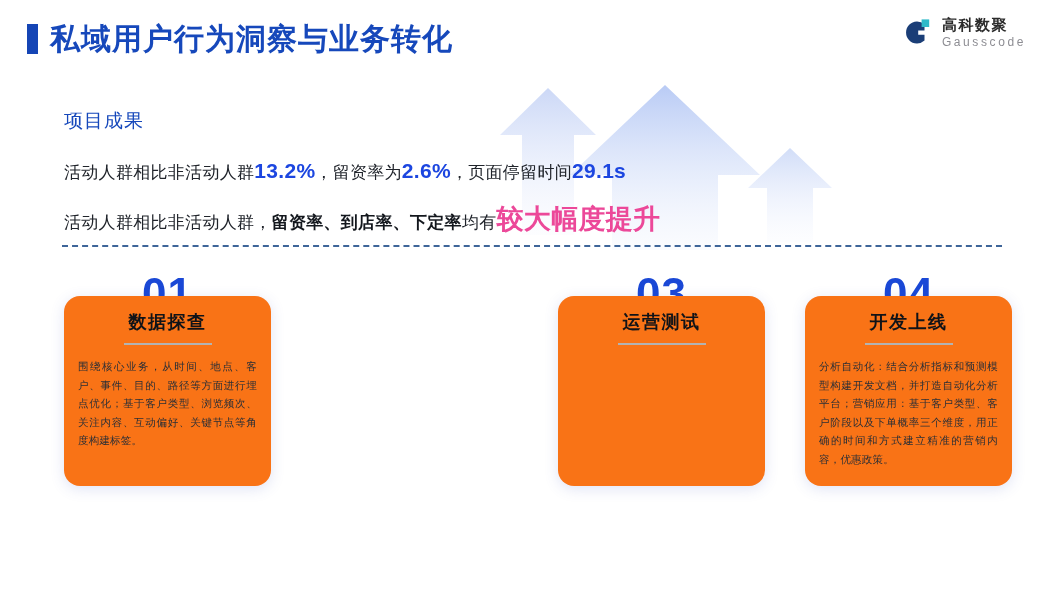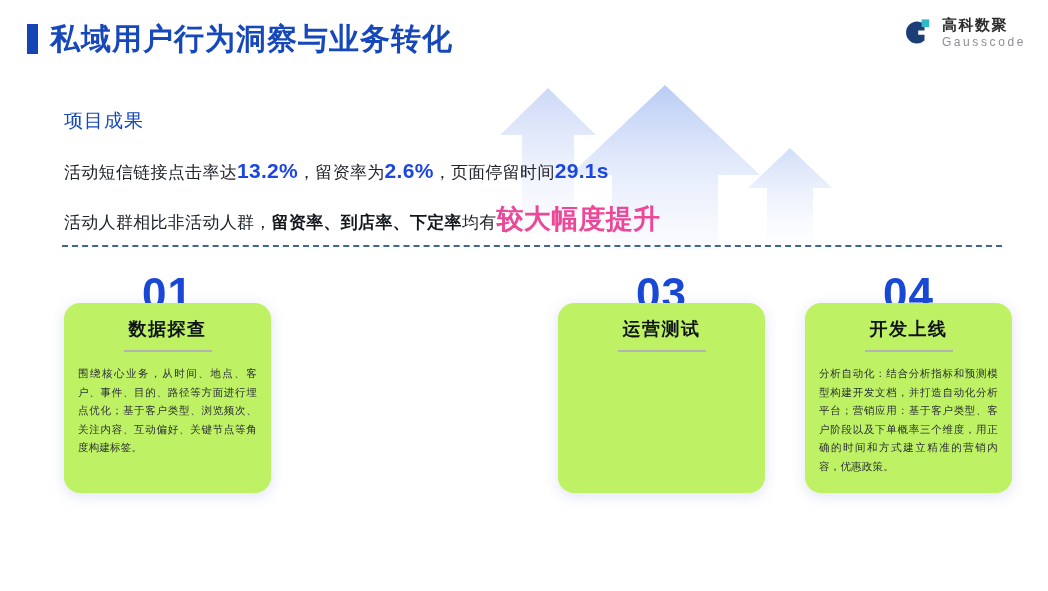--- a/index.html
+++ b/index.html
@@ -142,25 +142,25 @@
     text-align: center;
     font-size: 44px;
     font-weight: bold;
     color: #1a48d6;
     line-height: 38px;
     letter-spacing: 1px;
     height: 38px;
   }
   .card {
     position: absolute;
-    top: 28px;
+    top: 21px;
     left: 0;
     width: 207px;
     height: 190px;
-    background: #bef264;
+    background: #f97316;
     border-radius: 16px;
     box-shadow: 0 3px 14px rgba(70,90,190,0.17);
     box-sizing: border-box;
     padding: 14px 14px 6px 14px;
   }
   .card-title {
     text-align: center;
     font-size: 18px;
     font-weight: bold;
     color: #101318;
@@ -224,21 +224,21 @@
         <span class="logo-cn">高科数聚</span>
         <span class="logo-en">Gausscode</span>
       </div>
     </div>
   </div>
 
   <div class="results">
     <div class="results-heading">项目成果</div>
 
     <div class="results-line">
-      <span>活动短信链接点击率达</span><span class="hl">13.2%</span><span>，留资率为</span><span class="hl">2.6%</span><span>，页面停留时间</span><span class="hl">29.1s</span>
+      <span>活动人群相比非活动人群</span><span class="hl">13.2%</span><span>，留资率为</span><span class="hl">2.6%</span><span>，页面停留时间</span><span class="hl">29.1s</span>
     </div>
 
     <div class="results-line">
       <span>活动人群相比非活动人群，</span><span class="bold-d">留资率、到店率、下定率</span><span>均有</span><span class="hl-b">较大幅度提升</span>
     </div>
   </div>
 
   <div class="divider"></div>
 
   <div class="cards">

